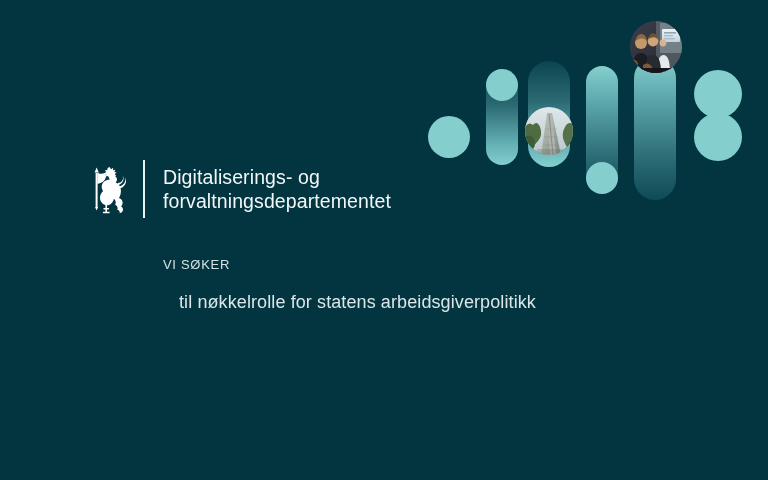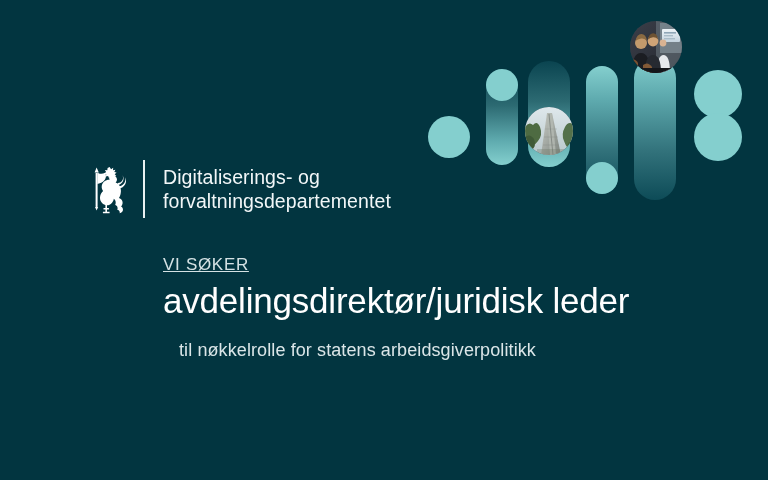--- a/index.html
+++ b/index.html
@@ -96,26 +96,25 @@
 
   
   .headline-block {
     position: absolute;
     left: 163px;
     top: 255px;
     width: 580px;
   }
   .eyebrow {
     color: #d5e2e4;
-    font-size: 17px;
+    font-size: 13px;
     letter-spacing: 0.7px;
     line-height: 19px;
     margin: 0 0 6px 0;
     font-weight: 400;
-    text-decoration: underline;
   }
   .headline {
     color: #ffffff;
     font-size: 35px;
     line-height: 42px;
     font-weight: 400;
     letter-spacing: -0.2px;
     margin: 0 0 6px 0;
     white-space: nowrap;
   }
@@ -264,17 +263,16 @@
         </g>
       </svg>
     </div>
     <div class="logo-divider"></div>
     <div class="logo-text">Digitaliserings- og
 forvaltningsdepartementet</div>
   </div>
 
   <div class="headline-block">
     <p class="eyebrow">VI SØKER</p>
-    <h1 class="headline">avdelingsdirektør/juridisk leder</h1>
     <p class="subhead">til nøkkelrolle for statens arbeidsgiverpolitikk</p>
   </div>
 
 </div>
 
 </body></html>

